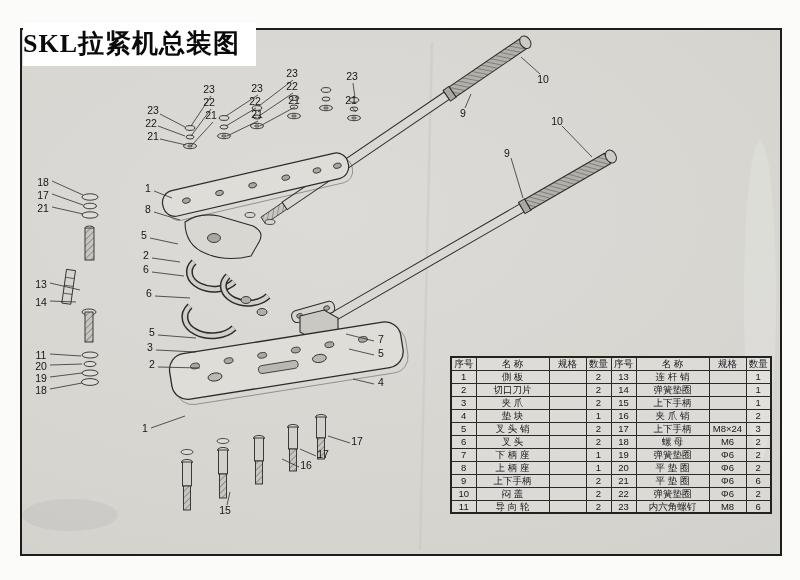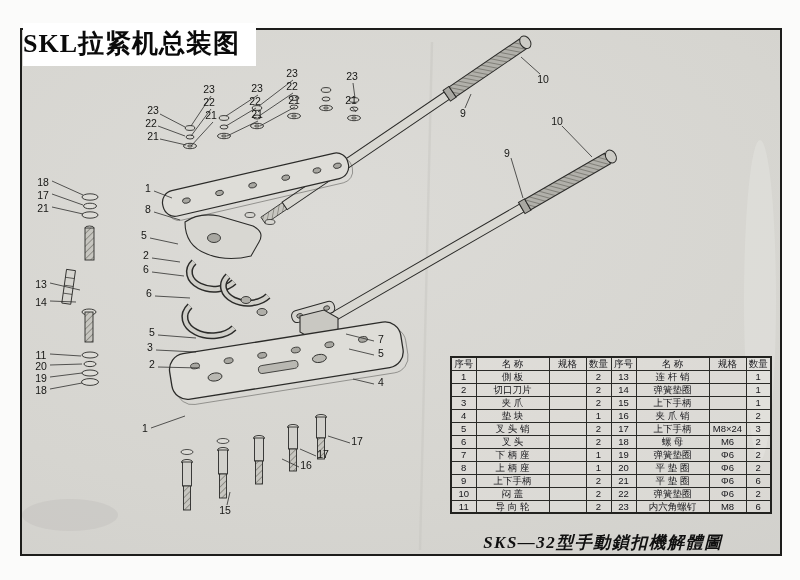--- a/index.html
+++ b/index.html
@@ -437,15 +437,14 @@
             <td class="c2"></td>
             <td class="c3">2</td>
             <td class="c0">23</td>
             <td class="c1">内六角螺钉</td>
             <td class="c2">M8</td>
             <td class="c3">6</td>
           </tr>
         </tbody>
     </table>
 
-    <div class="caption">SKS—32型手動鎖扣機解體圖</div>
   </div>
 </div>
 
 </body></html>

